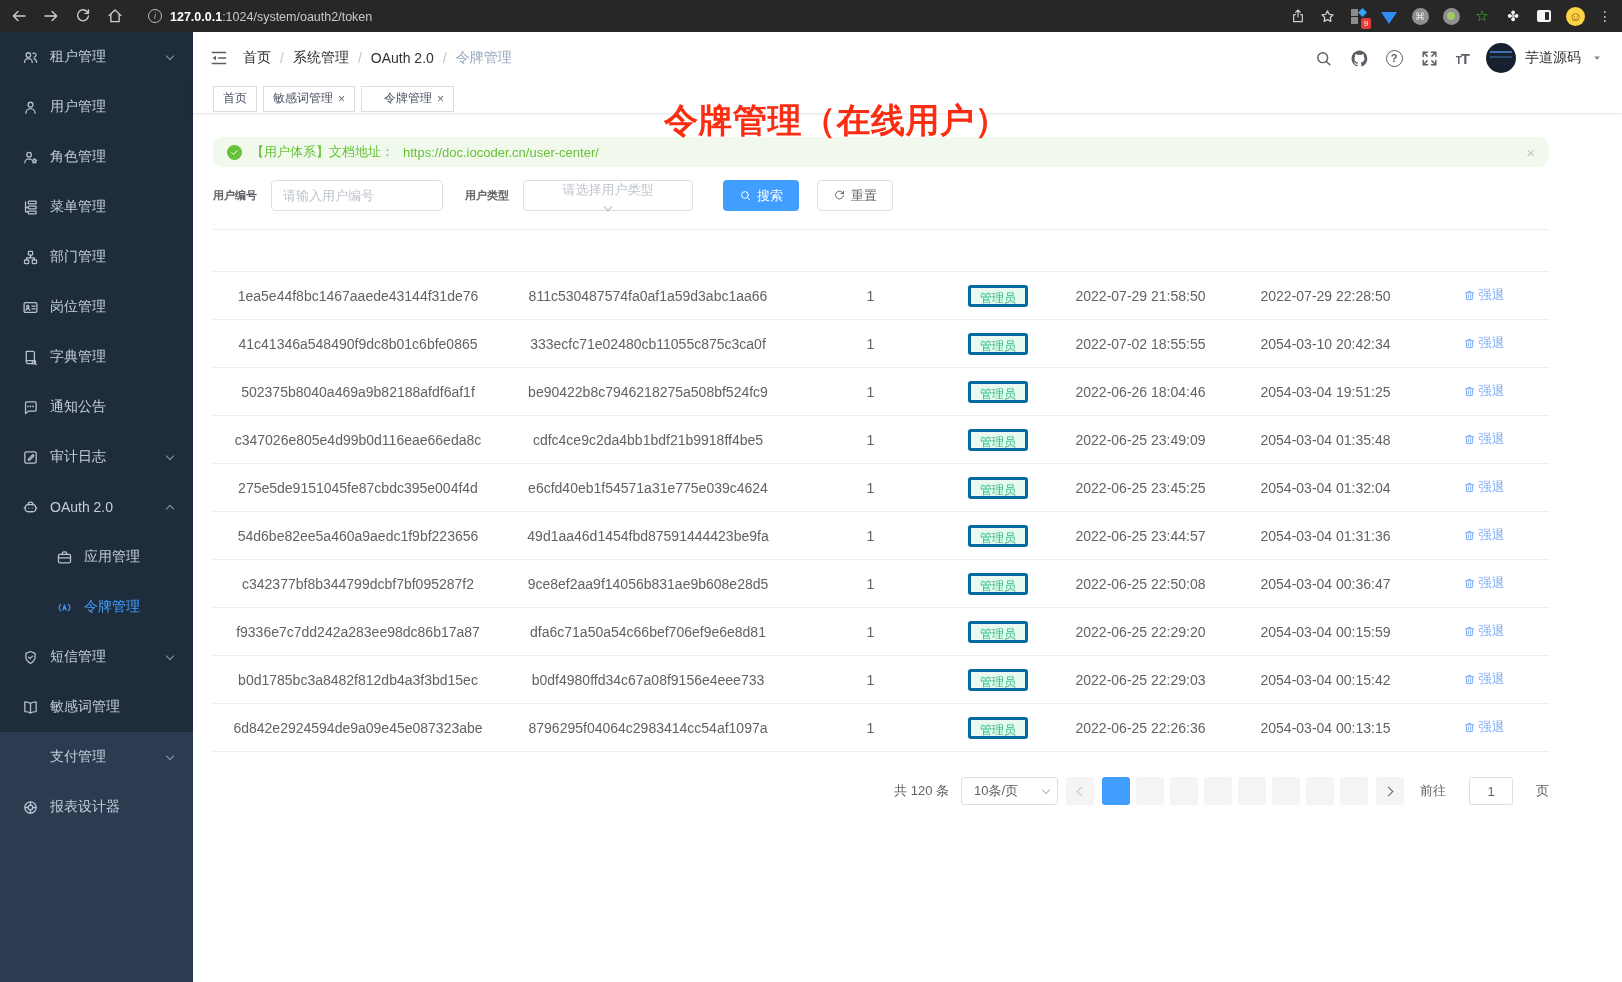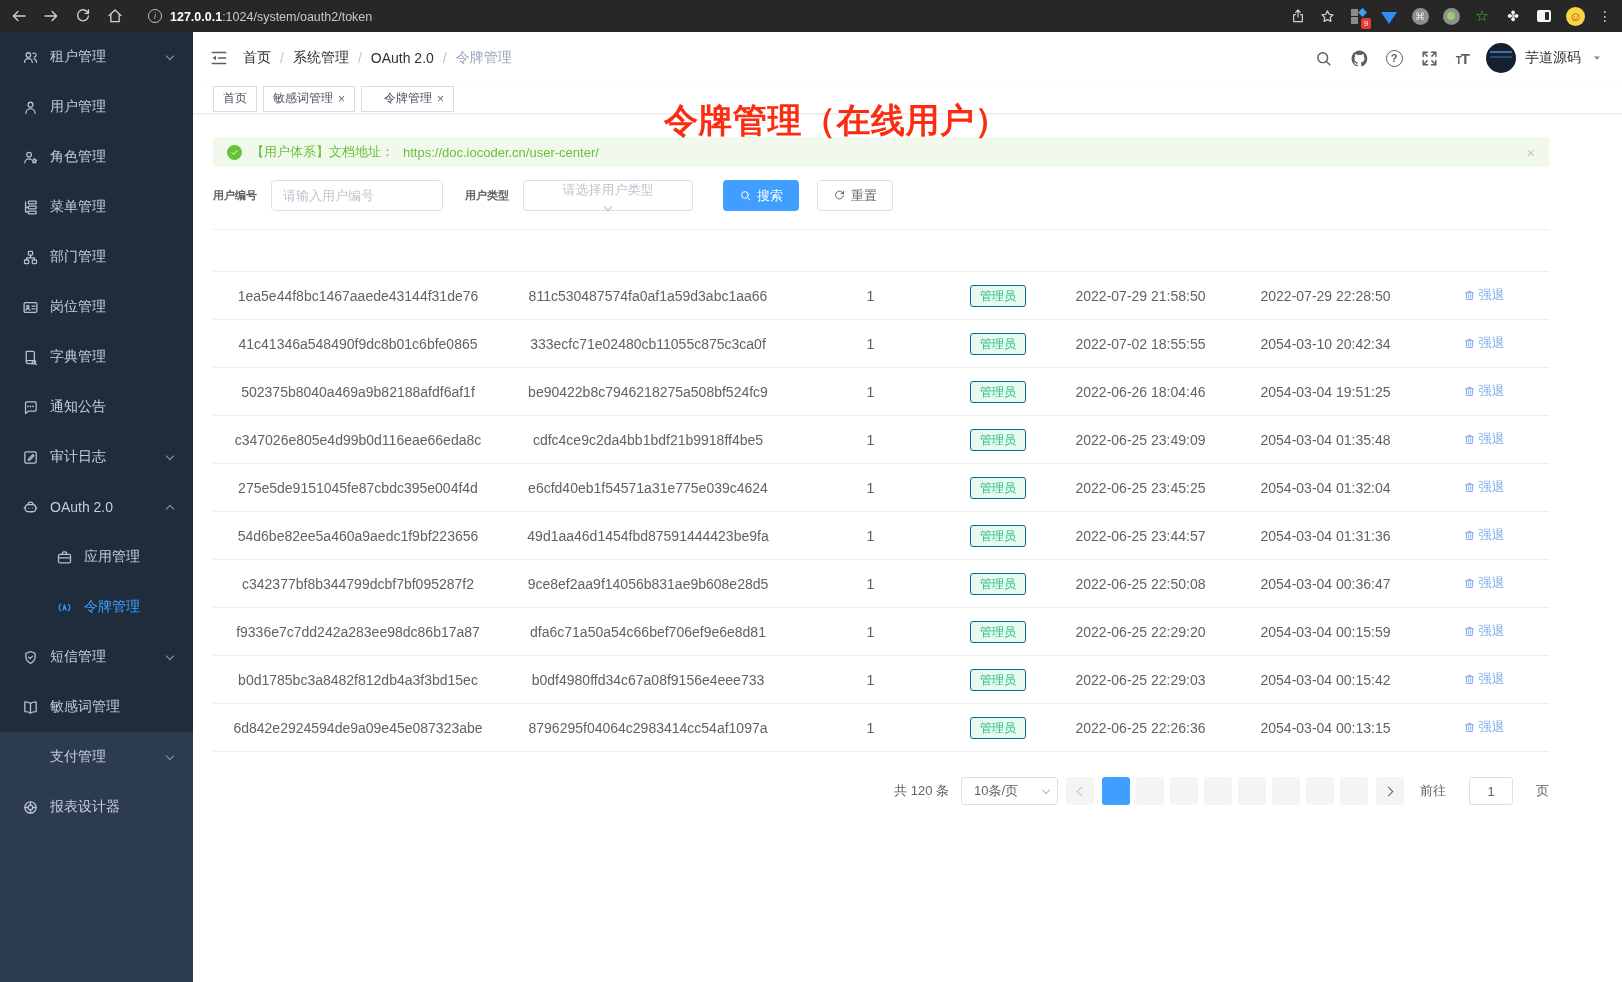--- a/index.html
+++ b/index.html
@@ -69,21 +69,21 @@
 
   .tagsbar { height:30px; display:flex; align-items:center; gap:6px; padding:0 20px; border-bottom:1px solid #e8eaf0; box-shadow:0 1px 3px rgba(0,0,0,.06); position:relative; z-index:2; background:#fff; }
   .tag { height:26px; display:flex; align-items:center; gap:5px; padding:0 9px; border:1px solid #d8dce5; background:#fff; color:#495060; font-size:12px; cursor:pointer; }
   .tag .dot { width:8px; height:8px; border-radius:50%; background:#fff; }
   .tag .tclose { font-size:12px; color:inherit; opacity:.85; }
 
   .annotation { position:absolute; left:664px; top:66px; font-size:34px; font-weight:700; color:#fb2c10; z-index:40; white-space:nowrap; letter-spacing:.5px; }
 
   .content { padding:23px 73px 0 20px; position:relative; }
 
-  .alert { height:30px; background:#f0f9eb; border-radius:4px; display:flex; align-items:center; gap:9px; padding:0 14px; margin-bottom:13px; }
+  .alert { height:30px; background:#f0f9eb; border-radius:11px; display:flex; align-items:center; gap:9px; padding:0 14px; margin-bottom:13px; }
   .alert-ic { width:15px; height:15px; border-radius:50%; background:#67c23a; color:#fff; flex-shrink:0; display:flex; align-items:center; justify-content:center; }
   .alert-ic svg { width:9px; height:9px; stroke-width:2.6; }
   .alert-text { font-size:13px; color:#67c23a; }
   .alert-link { font-size:13px; color:#67c23a; cursor:pointer; text-decoration:none; }
   .alert-close { margin-left:auto; color:#c0c4cc; font-size:15px; cursor:pointer; }
 
   .filters { display:flex; align-items:center; gap:12px; margin-bottom:18px; }
   .f-label { font-size:11px; font-weight:700; color:#606266; margin-right:2px; }
   .f-input { width:172px; height:31px; border:1px solid #dcdfe6; border-radius:4px; padding:0 11px; font-size:13px; color:#606266; outline:none; font-family:inherit; }
   .f-input::placeholder { color:#bfc4cd; }
@@ -98,21 +98,21 @@
   .table { width:100%; border-top:1px solid #ebeef5; font-size:14px; }
   .tr { display:flex; align-items:center; border-bottom:1px solid #ebeef5; }
   .tr.head { height:42px; }
   .tr.body { height:48px; }
   .td { text-align:center; color:#606266; overflow:hidden; white-space:nowrap; }
   .tr.head .td { color:#8b919a; font-weight:700; }
   .td:nth-child(1){ width:290px; } .td:nth-child(2){ width:290px; }
   .td:nth-child(3){ width:155px; } .td:nth-child(4){ width:100px; }
   .td:nth-child(5){ width:185px; } .td:nth-child(6){ width:185px; }
   .td:nth-child(7){ width:131px; }
-  .badge { display:inline-block; height:22px; line-height:20px; padding:0 9px; font-size:12px; border-radius:3px; background:#e8f9ef; border:1px solid #0369a1; color:#21bf78; }
+  .badge { display:inline-block; height:22px; line-height:20px; padding:0 9px; font-size:12px; border-radius:3px; background:#e8f9ef; border:3px solid #0369a1; color:#21bf78; }
   .act { color:#7cabf3; font-size:13px; display:inline-flex; align-items:center; gap:3px; cursor:pointer; }
   .act .ic { width:13px; height:13px; }
 
   
   .pagination { display:flex; align-items:center; justify-content:flex-end; gap:8px; margin-top:25px; font-size:13px; color:#606266; }
   .pg-total { margin-right:4px; }
   .pg-size { width:97px; height:28px; border:1px solid #dcdfe6; border-radius:3px; padding:0 8px 0 12px; display:flex; align-items:center; justify-content:space-between; cursor:pointer; color:#606266; }
   .pg-btn { min-width:28px; height:28px; background:#f4f4f5; border-radius:3px; display:flex; align-items:center; justify-content:center; cursor:pointer; color:#606266; padding:0 4px; }
   .pg-btn.active { background:#409eff; color:#fff; }
   .pg-nav { width:28px; height:28px; background:#f4f4f5; border-radius:3px; display:flex; align-items:center; justify-content:center; cursor:pointer; }

